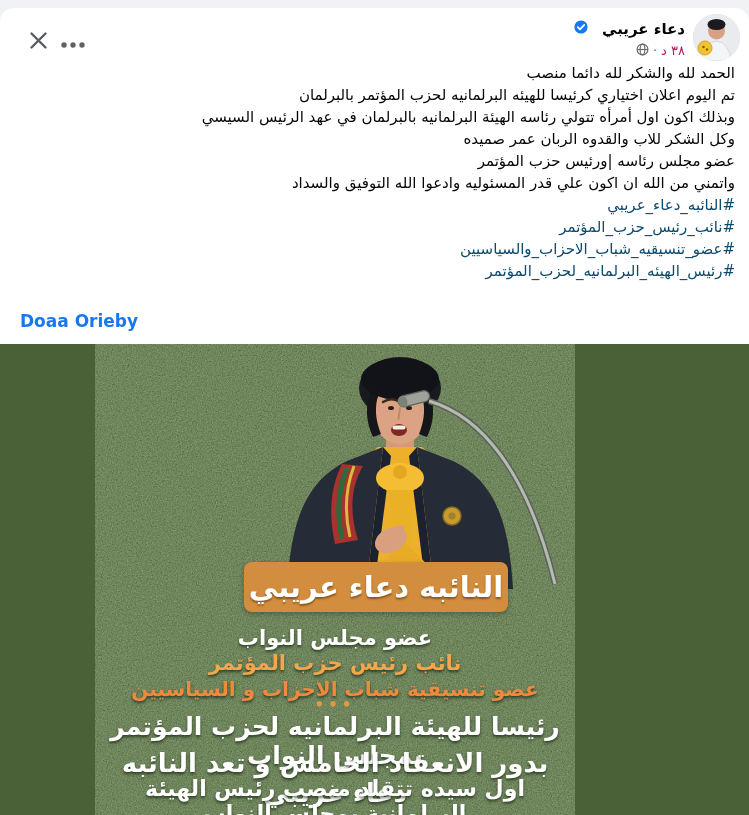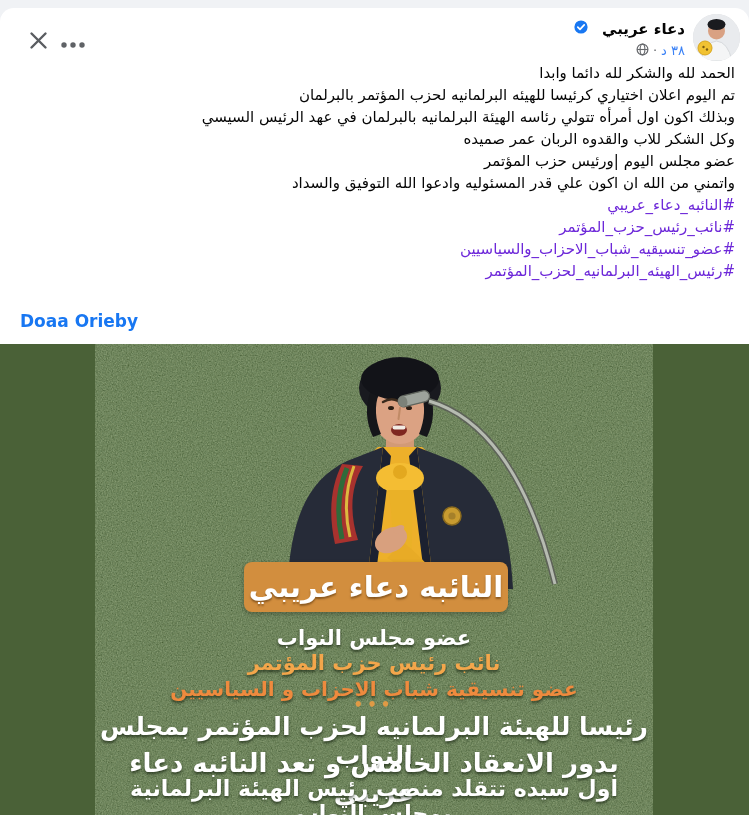--- a/index.html
+++ b/index.html
@@ -18,37 +18,37 @@
   
   .avatar {
     position:absolute; right:9px; top:6px; width:47px; height:47px;
     border-radius:50%; overflow:hidden; background:#eceef0;
     box-shadow:0 0 0 1px rgba(0,0,0,.08) inset; cursor:pointer;
   }
   .id-block { position:absolute; right:64px; top:11px; direction:rtl; text-align:right; }
   .name-row { display:flex; flex-direction:row; align-items:center; gap:14px; }
   .name { font-size:15px; font-weight:bold; color:#050505; cursor:pointer; }
   .meta-row { display:flex; flex-direction:row; align-items:center; gap:4px; margin-top:3px; justify-content:flex-start; }
-  .meta-text { font-size:13px; color:#3b82f6; cursor:pointer; }
+  .meta-text { font-size:13px; color:#be185d; cursor:pointer; }
   .sep { font-size:13px; color:#65676b; }
   
   .post {
     position:absolute; top:54px; right:14px; left:14px;
     direction:rtl; text-align:right;
     font-size:15px; line-height:22px; color:#050505;
   }
   .post .line { white-space:nowrap; }
-  .hashtag { color:#6d28d9; cursor:pointer;text-align:right; }
+  .hashtag { color:#0c4a6e; cursor:pointer;text-align:right; }
   .credit {
     position:absolute; left:20px; top:303px;
     font-size:17px; font-weight:600; color:#1877f2; direction:ltr; cursor:pointer;
   }
   
   .band { position:absolute; left:0; top:336px; width:749px; height:471px; background:#4a6137; }
-  .photo { position:absolute; left:95px; top:0; width:558px; height:471px; background:#41582f; overflow:hidden; cursor:pointer; }
+  .photo { position:absolute; left:95px; top:0; width:480px; height:471px; background:#41582f; overflow:hidden; cursor:pointer; }
   .tex, .woman { position:absolute; left:0; top:0; }
   .banner {
     position:absolute; left:149px; top:218px; width:264px; height:50px;
     background:#d28e3e; border-radius:8px; direction:rtl;
     display:flex; align-items:center; justify-content:center;
     font-size:29px; font-weight:bold; color:#fff;
     text-shadow:0 2px 2px rgba(80,45,10,.55);
     box-shadow:0 2px 5px rgba(0,0,0,.28);
   }
   .ov { position:absolute; left:0; width:100%; text-align:center; direction:rtl; font-weight:bold;
@@ -112,25 +112,25 @@
           <svg width="13" height="13" viewBox="0 0 13 13">
               <circle cx="6.5" cy="6.5" r="5.4" fill="none" stroke="#65676b" stroke-width="1.2"></circle>
               <ellipse cx="6.5" cy="6.5" rx="2.4" ry="5.4" fill="none" stroke="#65676b" stroke-width="1.1"></ellipse>
               <path d="M1.2 6.5 H11.8" stroke="#65676b" stroke-width="1.1"></path>
             </svg>
         </span>
       </div>
     </div>
 
     <div class="post">
-      <div class="line">الحمد لله والشكر لله دائما وابدا</div>
+      <div class="line">الحمد لله والشكر لله دائما منصب</div>
       <div class="line">تم اليوم اعلان اختياري كرئيسا للهيئه البرلمانيه لحزب المؤتمر بالبرلمان</div>
       <div class="line">وبذلك اكون اول أمرأه تتولي رئاسه الهيئة البرلمانيه بالبرلمان في عهد الرئيس السيسي</div>
       <div class="line">وكل الشكر للاب والقدوه الربان عمر صميده</div>
-      <div class="line">عضو مجلس اليوم |ورئيس حزب المؤتمر</div>
+      <div class="line">عضو مجلس رئاسه |ورئيس حزب المؤتمر</div>
       <div class="line">واتمني من الله ان اكون علي قدر المسئوليه وادعوا الله التوفيق والسداد</div>
       <div class="line hashtag">#النائبه_دعاء_عريبي</div>
       <div class="line hashtag">#نائب_رئيس_حزب_المؤتمر</div>
       <div class="line hashtag">#عضو_تنسيقيه_شباب_الاحزاب_والسياسيين</div>
       <div class="line hashtag">#رئيس_الهيئه_البرلمانيه_لحزب_المؤتمر</div>
     </div>
 
     <div class="credit">Doaa Orieby</div>
 
     <div class="band">

